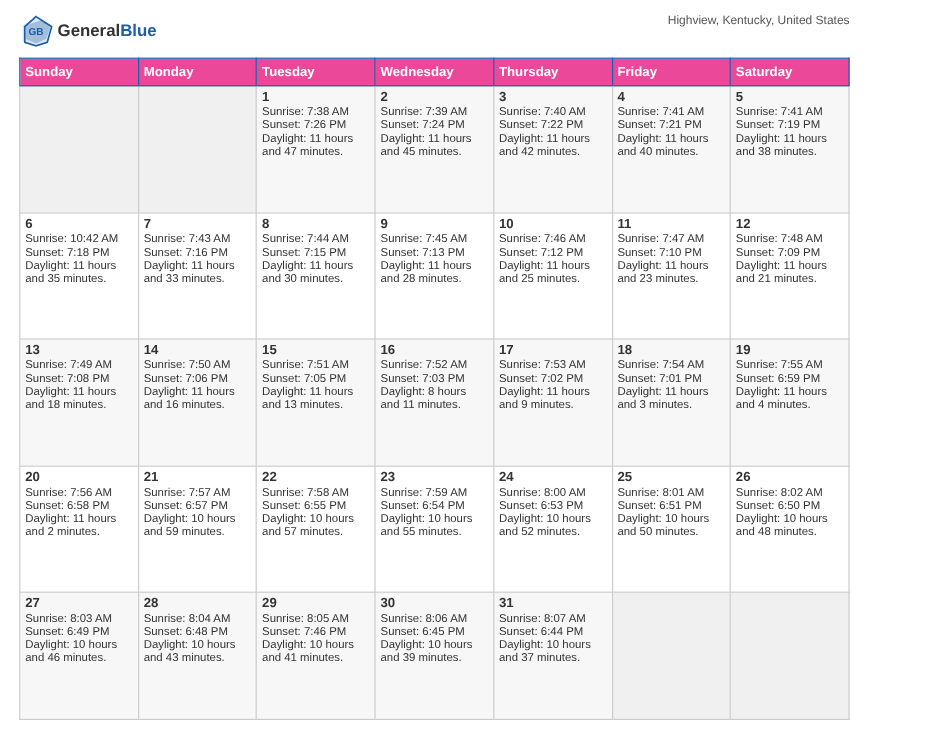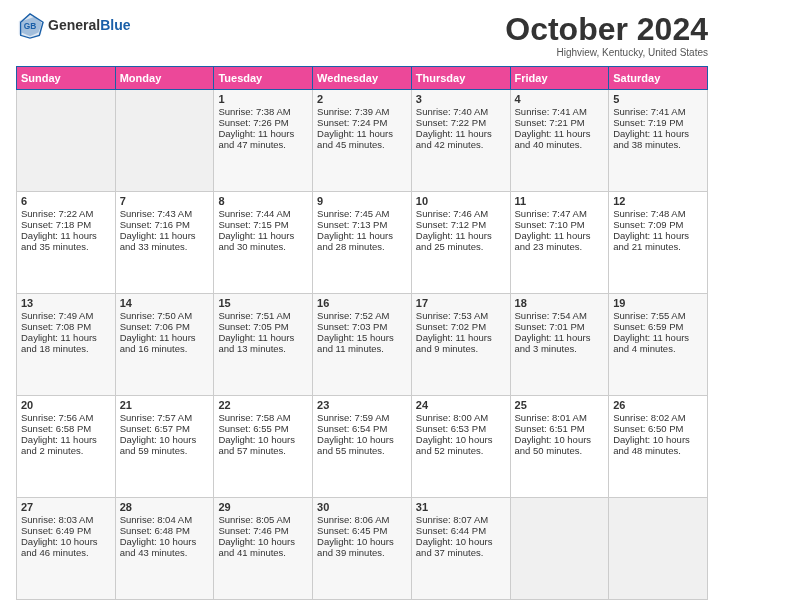--- a/index.html
+++ b/index.html
@@ -111,21 +111,20 @@
         <polygon points="20,5 28,12 24,22 15,26 6,22 6,10" fill="#1a5fa8" opacity="0.3"></polygon>
         <polygon points="15,2 29,11 25,25 15,28 5,25 5,11" fill="none" stroke="#1a5fa8" stroke-width="1.5"></polygon>
         <text x="15" y="18" text-anchor="middle" font-size="9" fill="#1a5fa8" font-weight="bold">GB</text>
       </svg>
       <div class="logo-text">
         <span class="logo-general">General</span>
         <span class="logo-blue">Blue</span>
       </div>
     </div>
     <div class="title-block">
-      <div class="month-title">October 2024</div>
       <div class="location">Highview, Kentucky, United States</div>
     </div>
   </div>
 
   <table class="calendar">
     <thead>
       <tr>
         <th>Sunday</th>
         <th>Monday</th>
         <th>Tuesday</th>
@@ -166,21 +165,21 @@
           <td>
             <span class="day-num">5</span>
             <div>Sunrise: 7:41 AM</div>
             <div>Sunset: 7:19 PM</div>
             <div>Daylight: 11 hours and 38 minutes.</div>
           </td>
         </tr>
         <tr>
           <td>
             <span class="day-num">6</span>
-            <div>Sunrise: 7:22 AM</div>
+            <div>Sunrise: 10:42 AM</div>
             <div>Sunset: 7:18 PM</div>
             <div>Daylight: 11 hours and 35 minutes.</div>
           </td>
           <td>
             <span class="day-num">7</span>
             <div>Sunrise: 7:43 AM</div>
             <div>Sunset: 7:16 PM</div>
             <div>Daylight: 11 hours and 33 minutes.</div>
           </td>
           <td>
@@ -230,21 +229,21 @@
           <td>
             <span class="day-num">15</span>
             <div>Sunrise: 7:51 AM</div>
             <div>Sunset: 7:05 PM</div>
             <div>Daylight: 11 hours and 13 minutes.</div>
           </td>
           <td>
             <span class="day-num">16</span>
             <div>Sunrise: 7:52 AM</div>
             <div>Sunset: 7:03 PM</div>
-            <div>Daylight: 15 hours and 11 minutes.</div>
+            <div>Daylight: 8 hours and 11 minutes.</div>
           </td>
           <td>
             <span class="day-num">17</span>
             <div>Sunrise: 7:53 AM</div>
             <div>Sunset: 7:02 PM</div>
             <div>Daylight: 11 hours and 9 minutes.</div>
           </td>
           <td>
             <span class="day-num">18</span>
             <div>Sunrise: 7:54 AM</div>

